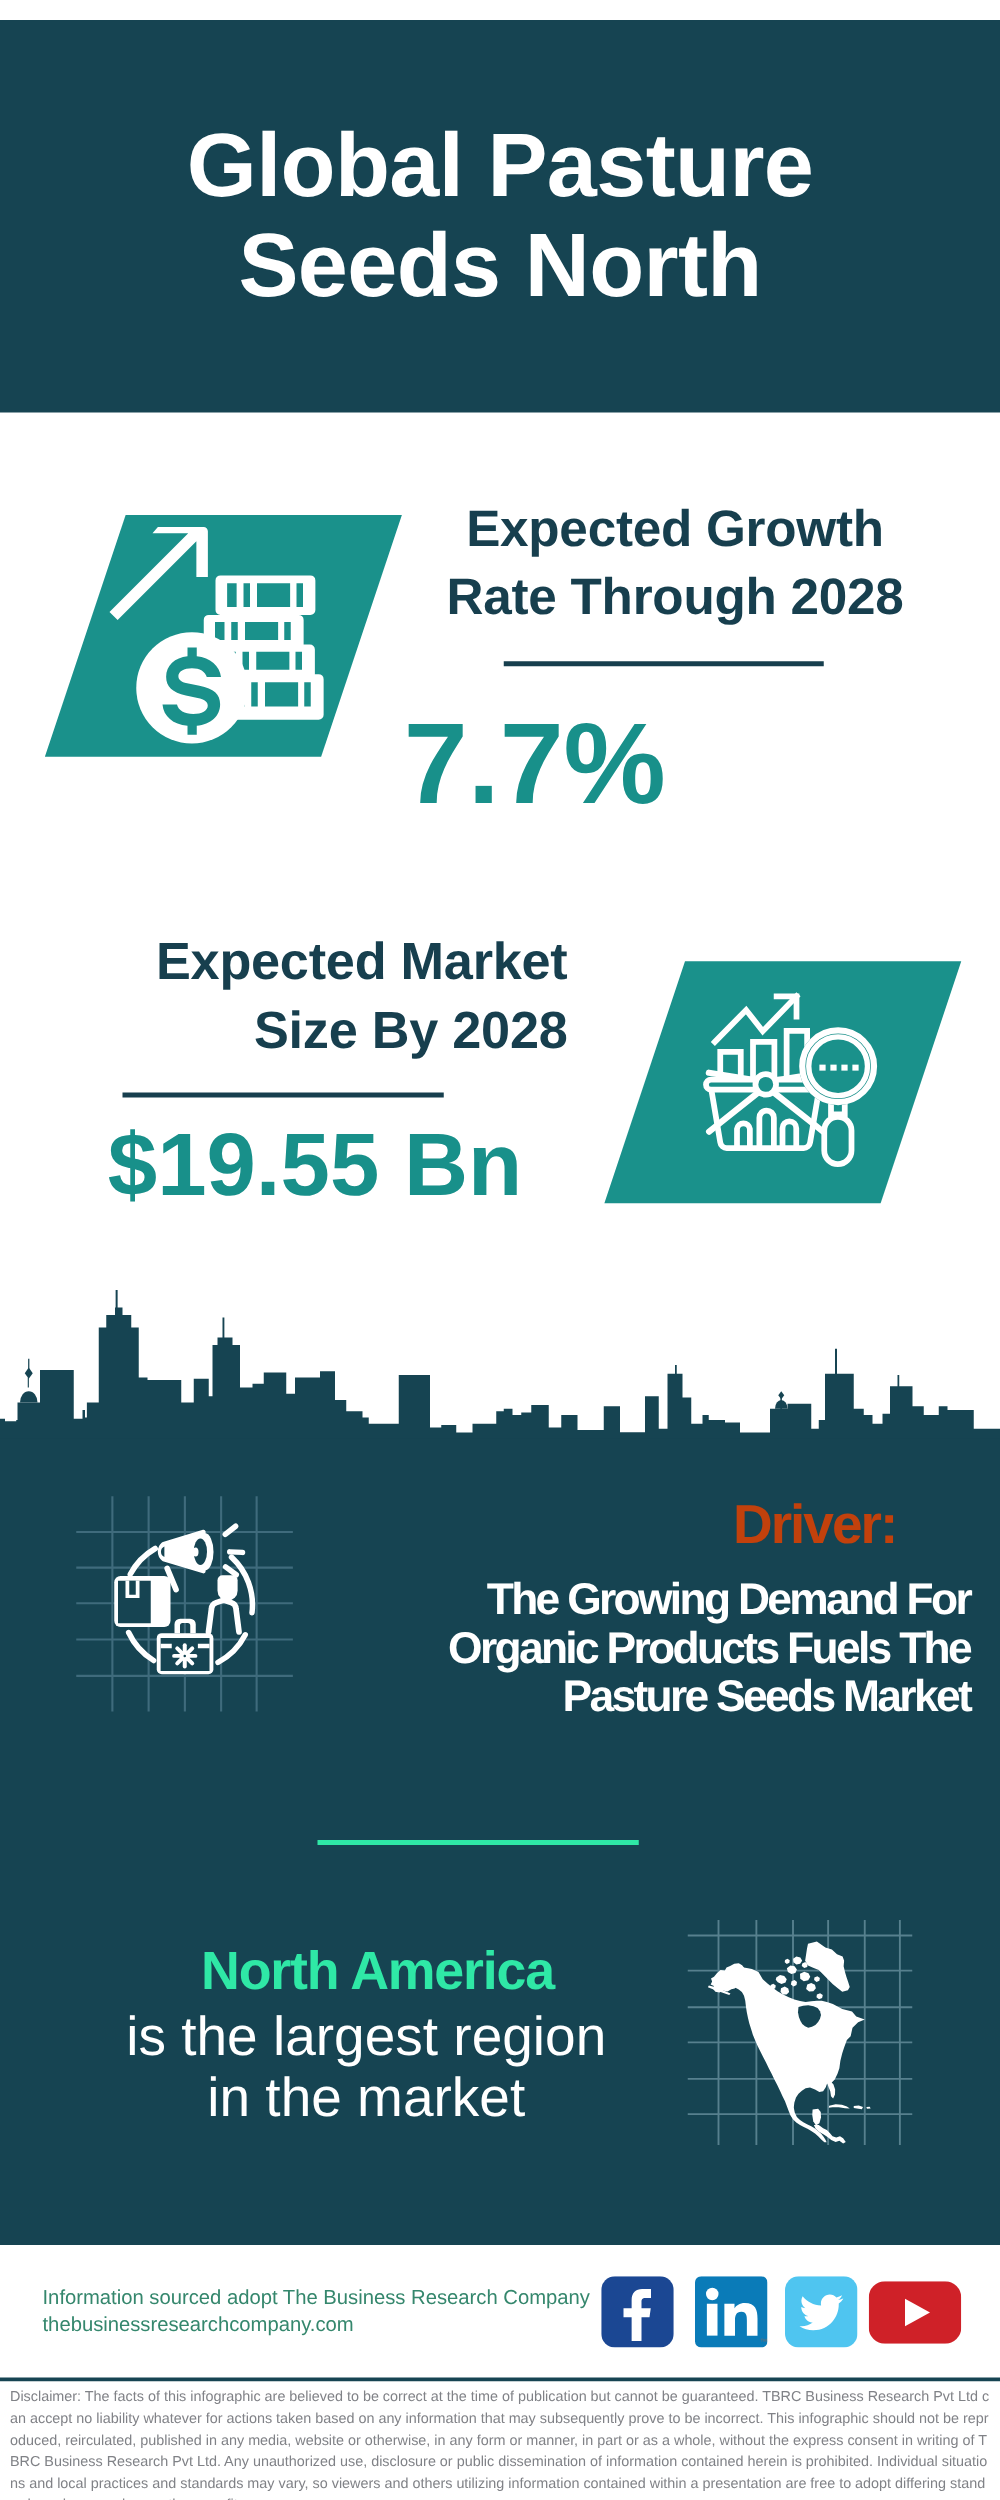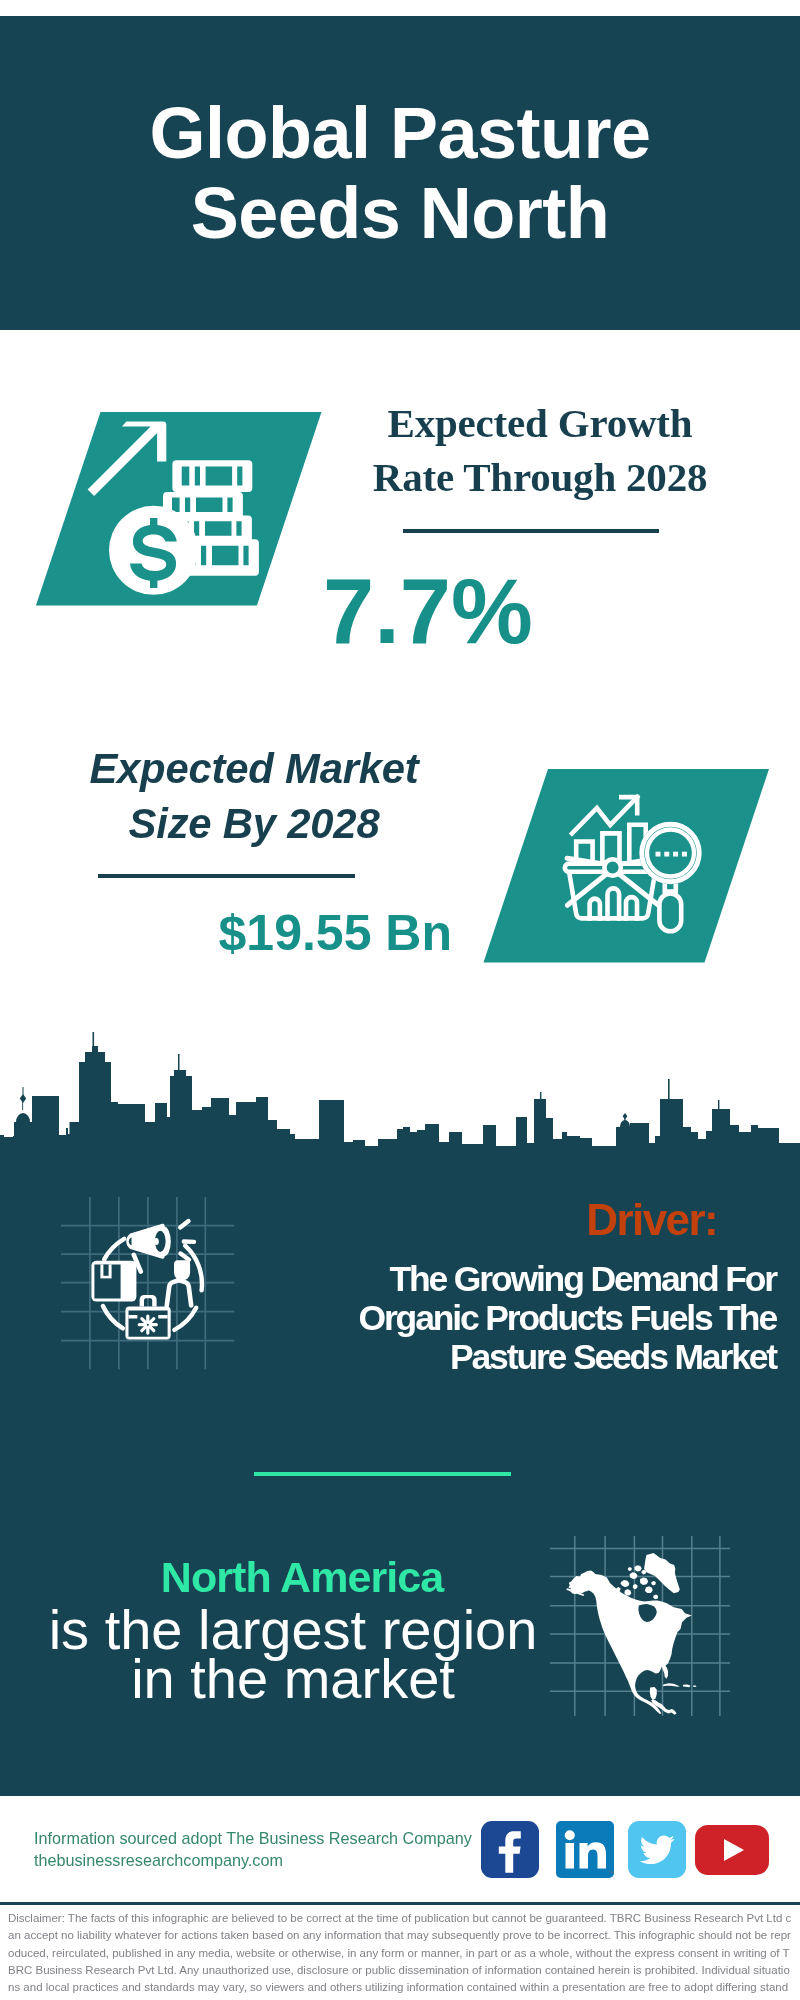--- a/index.html
+++ b/index.html
@@ -3,39 +3,39 @@
 <meta charset="utf-8">
 <style>
   html,body{margin:0;padding:0;}
   body{width:800px;height:2000px;background:#ffffff;font-family:"Liberation Sans",sans-serif;overflow:hidden;}
   .page{position:relative;width:800px;height:2000px;margin-top:16px;}
   
   .header{position:absolute;left:0;top:0;width:800px;height:314px;background:#164452;}
   .header h1{position:absolute;left:0;top:77px;width:800px;margin:0;text-align:center;color:#ffffff;font-size:72px;line-height:80px;font-weight:bold;letter-spacing:-0.5px;}
   
   .stat1-shape{position:absolute;left:30px;top:390px;width:300px;height:206px;overflow:visible;}
-  .stat1-title{position:absolute;left:340px;top:380px;width:400px;text-align:center;color:#173f4e;font-size:41px;line-height:54.4px;font-weight:bold;letter-spacing:-0.2px;font-family:Liberation Serif, serif;}
+  .stat1-title{position:absolute;left:340px;top:380px;width:400px;text-align:center;color:#173f4e;font-size:41px;line-height:54.4px;font-weight:bold;letter-spacing:-0.2px;}
   .stat1-rule{position:absolute;left:403px;top:513px;width:256px;height:4px;background:#173f4e;}
   .stat1-value{position:absolute;left:323px;top:545px;width:400px;text-align:left;color:#18908a;font-size:92px;line-height:100px;font-weight:bold;}
   
-  .stat2-title{position:absolute;left:54px;top:725px;width:400px;text-align:center;color:#173f4e;font-size:41.8px;line-height:55.4px;font-weight:bold;letter-spacing:-0.2px;font-style:italic;}
+  .stat2-title{position:absolute;left:54px;top:725px;width:400px;text-align:right;color:#173f4e;font-size:41.8px;line-height:55.4px;font-weight:bold;letter-spacing:-0.2px;}
   .stat2-rule{position:absolute;left:98px;top:858px;width:257px;height:4px;background:#173f4e;}
-  .stat2-value{position:absolute;left:52px;top:877px;width:400px;text-align:right;color:#18908a;font-size:50px;line-height:80px;font-weight:bold;}
+  .stat2-value{position:absolute;left:52px;top:877px;width:400px;text-align:center;color:#18908a;font-size:71px;line-height:80px;font-weight:bold;}
   .stat2-shape{position:absolute;left:478px;top:748px;width:300px;height:206px;overflow:visible;}
   
   .darkbody{position:absolute;left:0;top:1130px;width:800px;height:650px;background:#164452;}
   .skyline{position:absolute;left:0;top:1010px;width:800px;height:125px;}
   
   .driver-icon{position:absolute;left:55px;top:1165px;width:195px;height:195px;}
   .driver-label{position:absolute;left:317px;top:1182px;width:400px;text-align:right;color:#c2410c;font-size:44px;line-height:44px;font-weight:bold;white-space:nowrap;letter-spacing:-1.6px;}
   .driver-text{position:absolute;left:276px;top:1243.5px;width:500px;text-align:right;color:#ffffff;font-size:35.5px;line-height:39.4px;font-weight:bold;white-space:nowrap;letter-spacing:-2.15px;}
   .divider{position:absolute;left:254px;top:1456px;width:257px;height:4px;background:#2fe8a6;}
   
   .region-name{position:absolute;left:52px;top:1537px;width:500px;text-align:center;color:#2fe8a6;font-size:43px;line-height:48px;font-weight:bold;white-space:nowrap;letter-spacing:-0.95px;}
-  .region-text{position:absolute;left:43px;top:1589px;width:500px;text-align:center;color:#ffffff;font-size:56px;line-height:49.2px;white-space:nowrap;}
+  .region-text{position:absolute;left:43px;top:1589px;width:500px;text-align:center;color:#ffffff;font-size:44px;line-height:49.2px;white-space:nowrap;}
   .region-map{position:absolute;left:550px;top:1520px;width:180px;height:180px;}
   
   .footer{position:absolute;left:0;top:1780px;width:800px;height:106px;background:#ffffff;}
   .src-line1{position:absolute;left:34px;top:1813px;color:#35876d;font-size:16.2px;white-space:nowrap;}
   .src-line2{position:absolute;left:34px;top:1835px;color:#35876d;font-size:16.2px;white-space:nowrap;}
   .social{position:absolute;top:1805px;width:58px;height:57px;}
   .disclaimer{position:absolute;left:8px;top:1894px;width:785px;color:#808287;font-size:11.5px;line-height:17.3px;word-break:break-all;text-align:left;}
   .discbg{position:absolute;left:0;top:1886px;width:800px;height:114px;background:#ffffff;border-top:3.5px solid #164452;box-sizing:border-box;}
 </style>
 </head>

